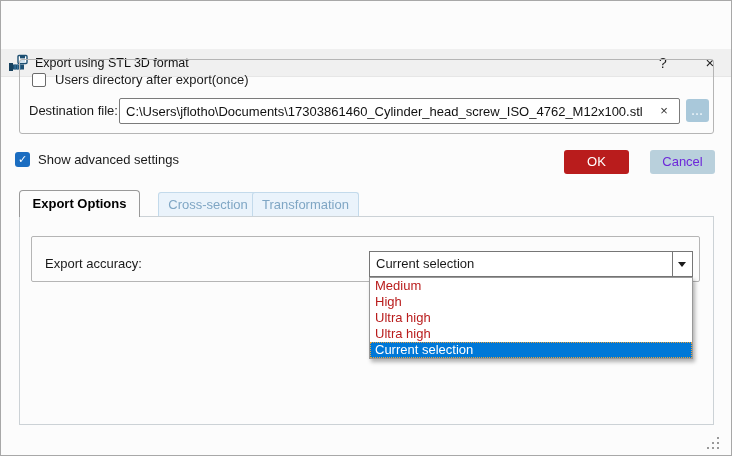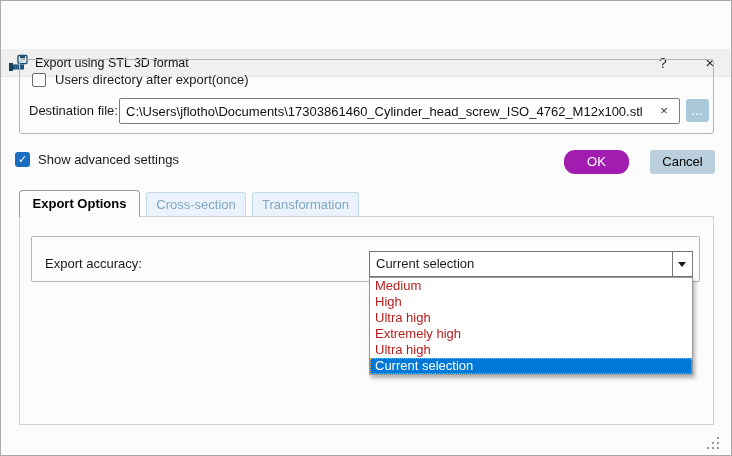--- a/index.html
+++ b/index.html
@@ -38,30 +38,30 @@
     font-size:11px; font-weight:bold; line-height:18px; text-align:center; letter-spacing:1px; }
   
   #adv-cbx { position:absolute; left:14px; top:151px; width:15px; height:15px;
     background:#1b6dc1; border-radius:3px; color:#fff; font-size:11px;
     line-height:15px; text-align:center; }
   #adv-label { position:absolute; left:37px; top:151px; line-height:16px; }
   
   .btn { position:absolute; top:149px; width:65px; height:24px; border:none;
     border-radius:3px; font-family:"Liberation Sans",sans-serif; font-size:13px;
     text-align:center; line-height:24px; }
-  #ok-btn { left:563px; background:#a21caf; color:#ffffff;border-radius:11px; }
-  #cancel-btn { left:649px; background:#b9d0dc; color:#000000; }
+  #ok-btn { left:563px; background:#b91c1c; color:#ffffff; }
+  #cancel-btn { left:649px; background:#b9d0dc; color:#6d28d9; }
   
   .tab { position:absolute; text-align:center; }
   #tab-export { left:18px; top:189px; width:121px; height:27px; background:#fcfcfc;
     border:1px solid #999; border-bottom:none; border-radius:4px 4px 0 0;
     font-weight:bold; line-height:26px; z-index:3; color:#000; }
   .tab-inactive { top:191px; height:24px; background:#eaf3fb; border:1px solid #c3daeb;
     border-bottom:none; border-radius:3px 3px 0 0; color:#7fa6c4; line-height:24px; z-index:1; }
-  #tab-cross { left:145px; width:100px; }
+  #tab-cross { left:157px; width:100px; }
   #tab-transform { left:251px; width:107px; }
   
   #tab-pane { position:absolute; left:18px; top:215px; width:695px; height:209px;
     border:1px solid #ccd2d6; background:#fcfcfc; z-index:2; }
   #accuracy-group { left:30px; top:235px; width:669px; height:46px; border-radius:2px; z-index:3; }
   #accuracy-label { position:absolute; left:44px; top:250px; height:26px; line-height:26px; z-index:4; }
   
   #combo { position:absolute; left:368px; top:250px; width:324px; height:26px;
     border:1px solid #767676; background:#fff; z-index:5; }
   #combo-value { position:absolute; left:6px; top:0; height:24px; line-height:24px; }
@@ -132,20 +132,19 @@
     <span id="combo-value">Current selection</span>
     <div id="combo-arrow-btn">
       <span class="caret"></span>
     </div>
   </div>
 
   <div id="dropdown">
     <div class="dd-item">Medium</div>
     <div class="dd-item">High</div>
     <div class="dd-item">Ultra high</div>
-    <div class="dd-item">Extremely high</div>
     <div class="dd-item">Ultra high</div>
     <div class="dd-item selected">Current selection</div>
   </div>
 
   <div id="resize-grip"></div>
 
 </div>
 
 </body></html>

